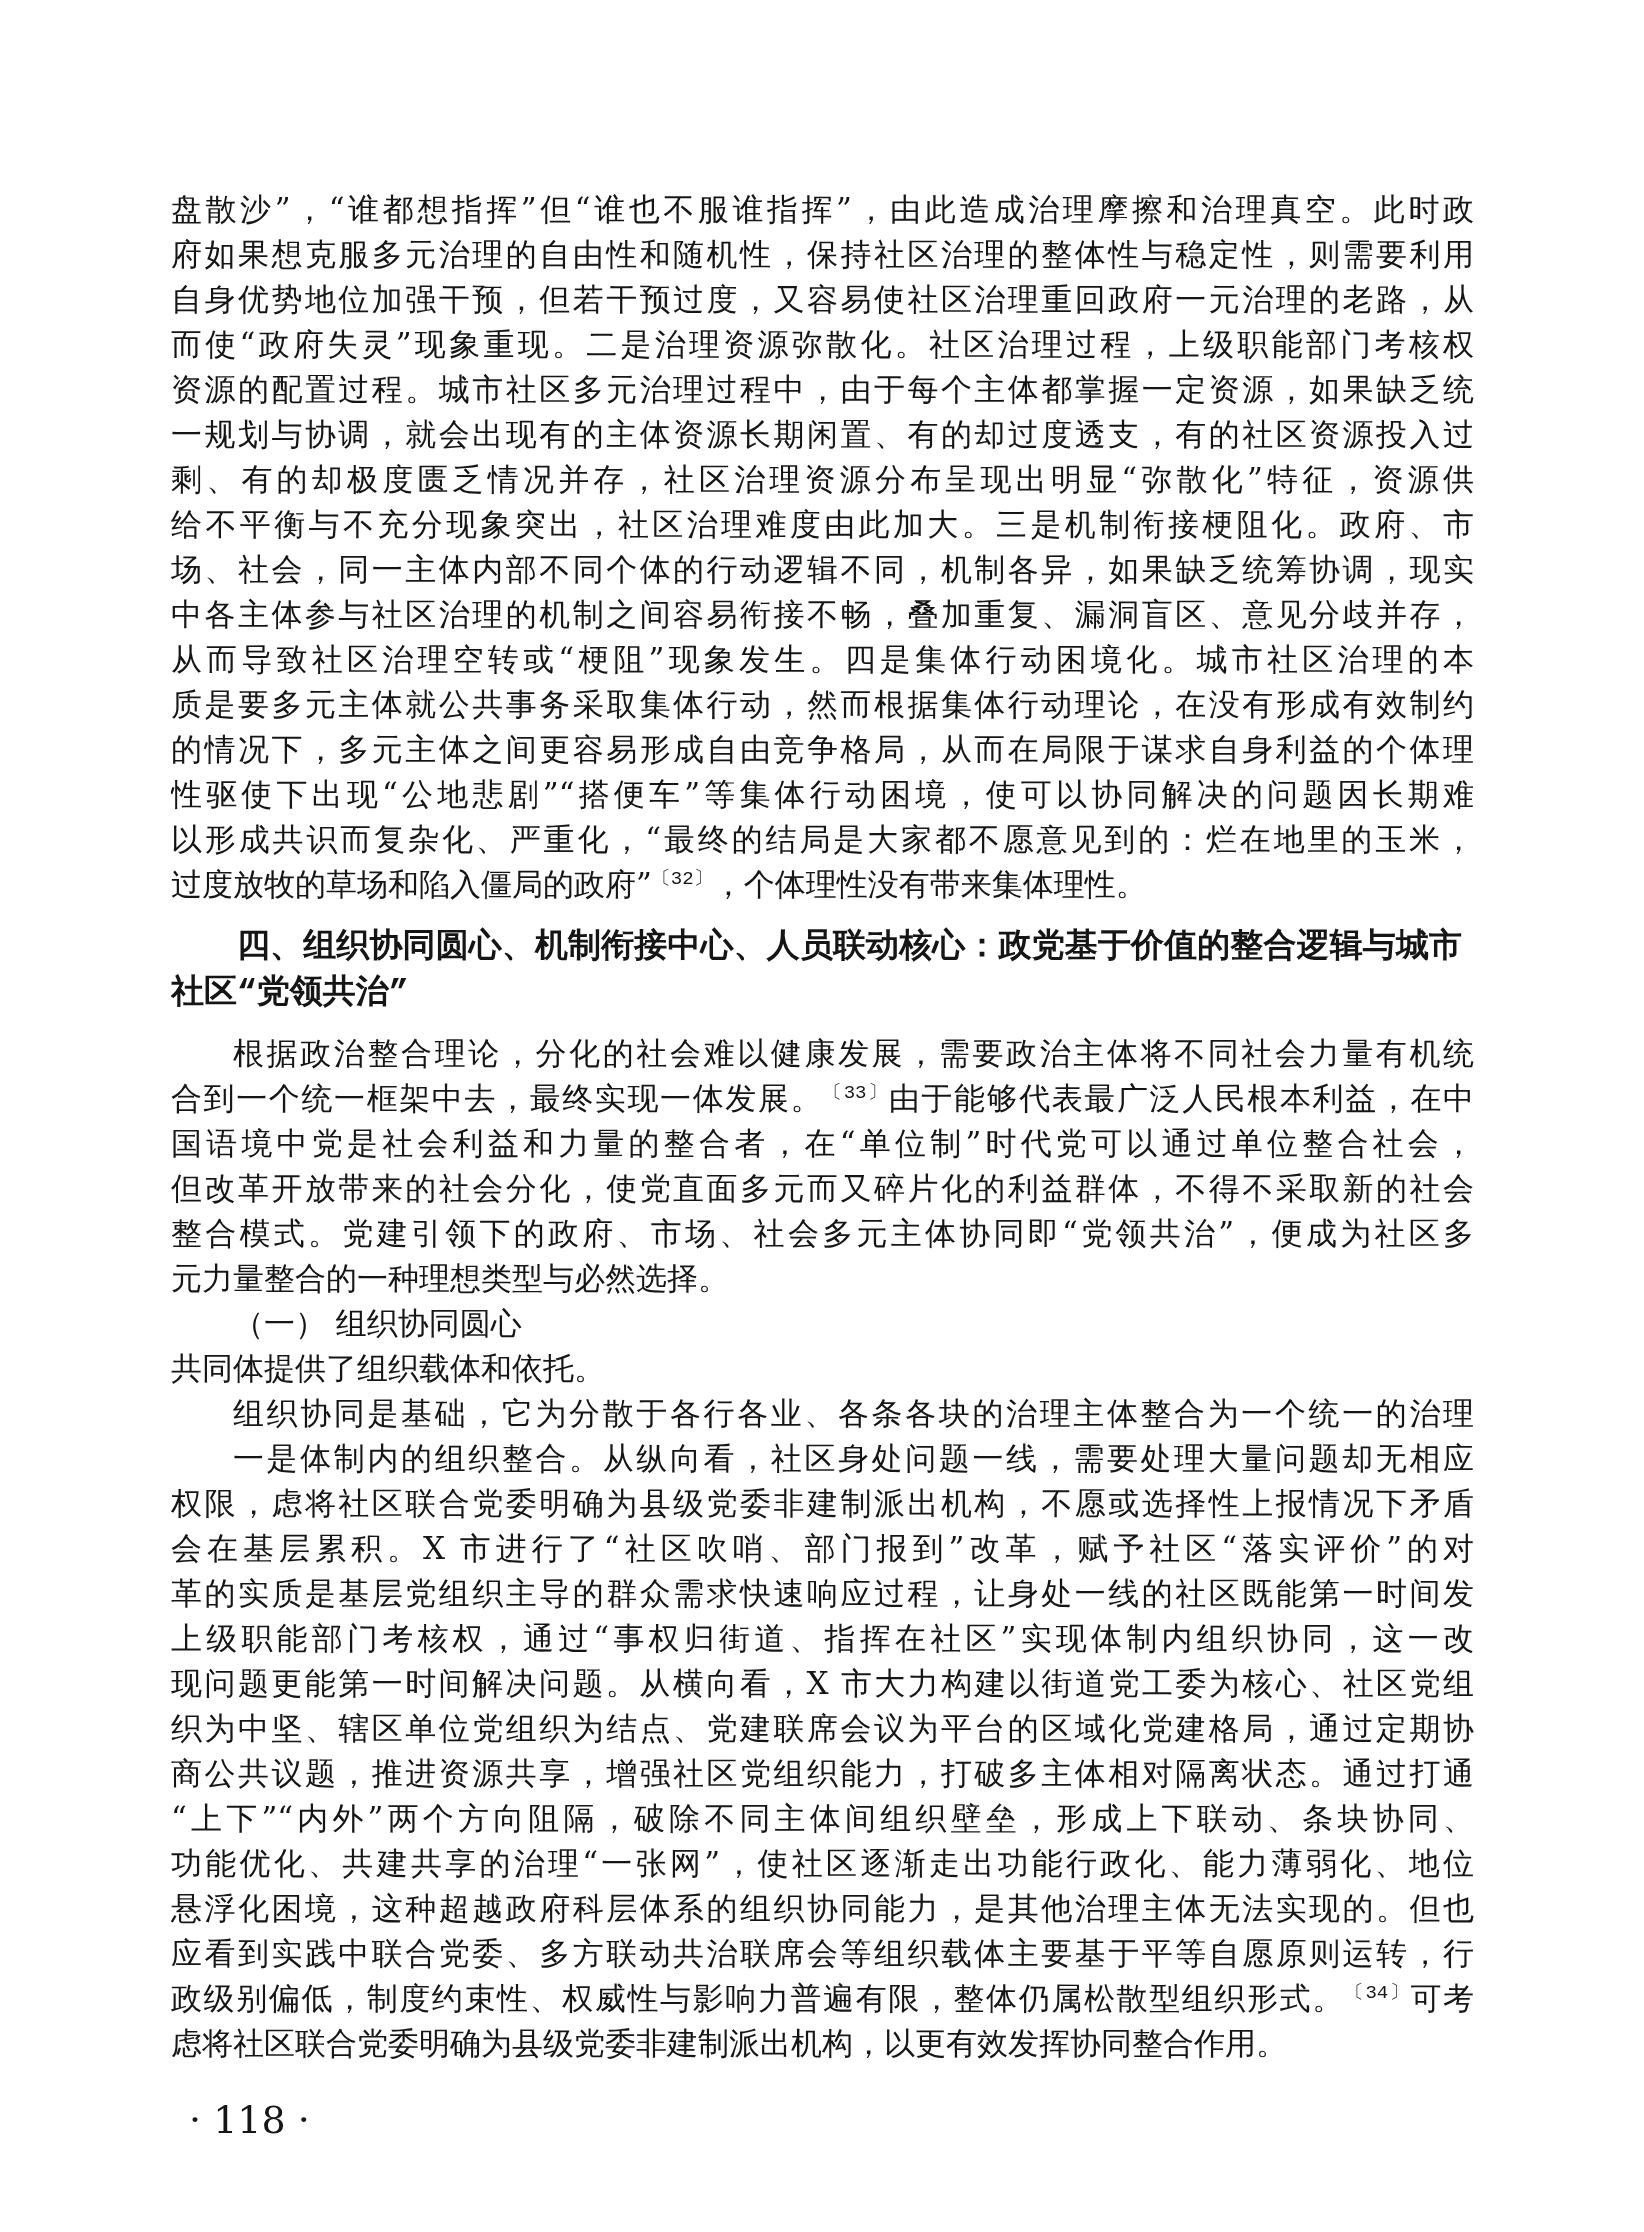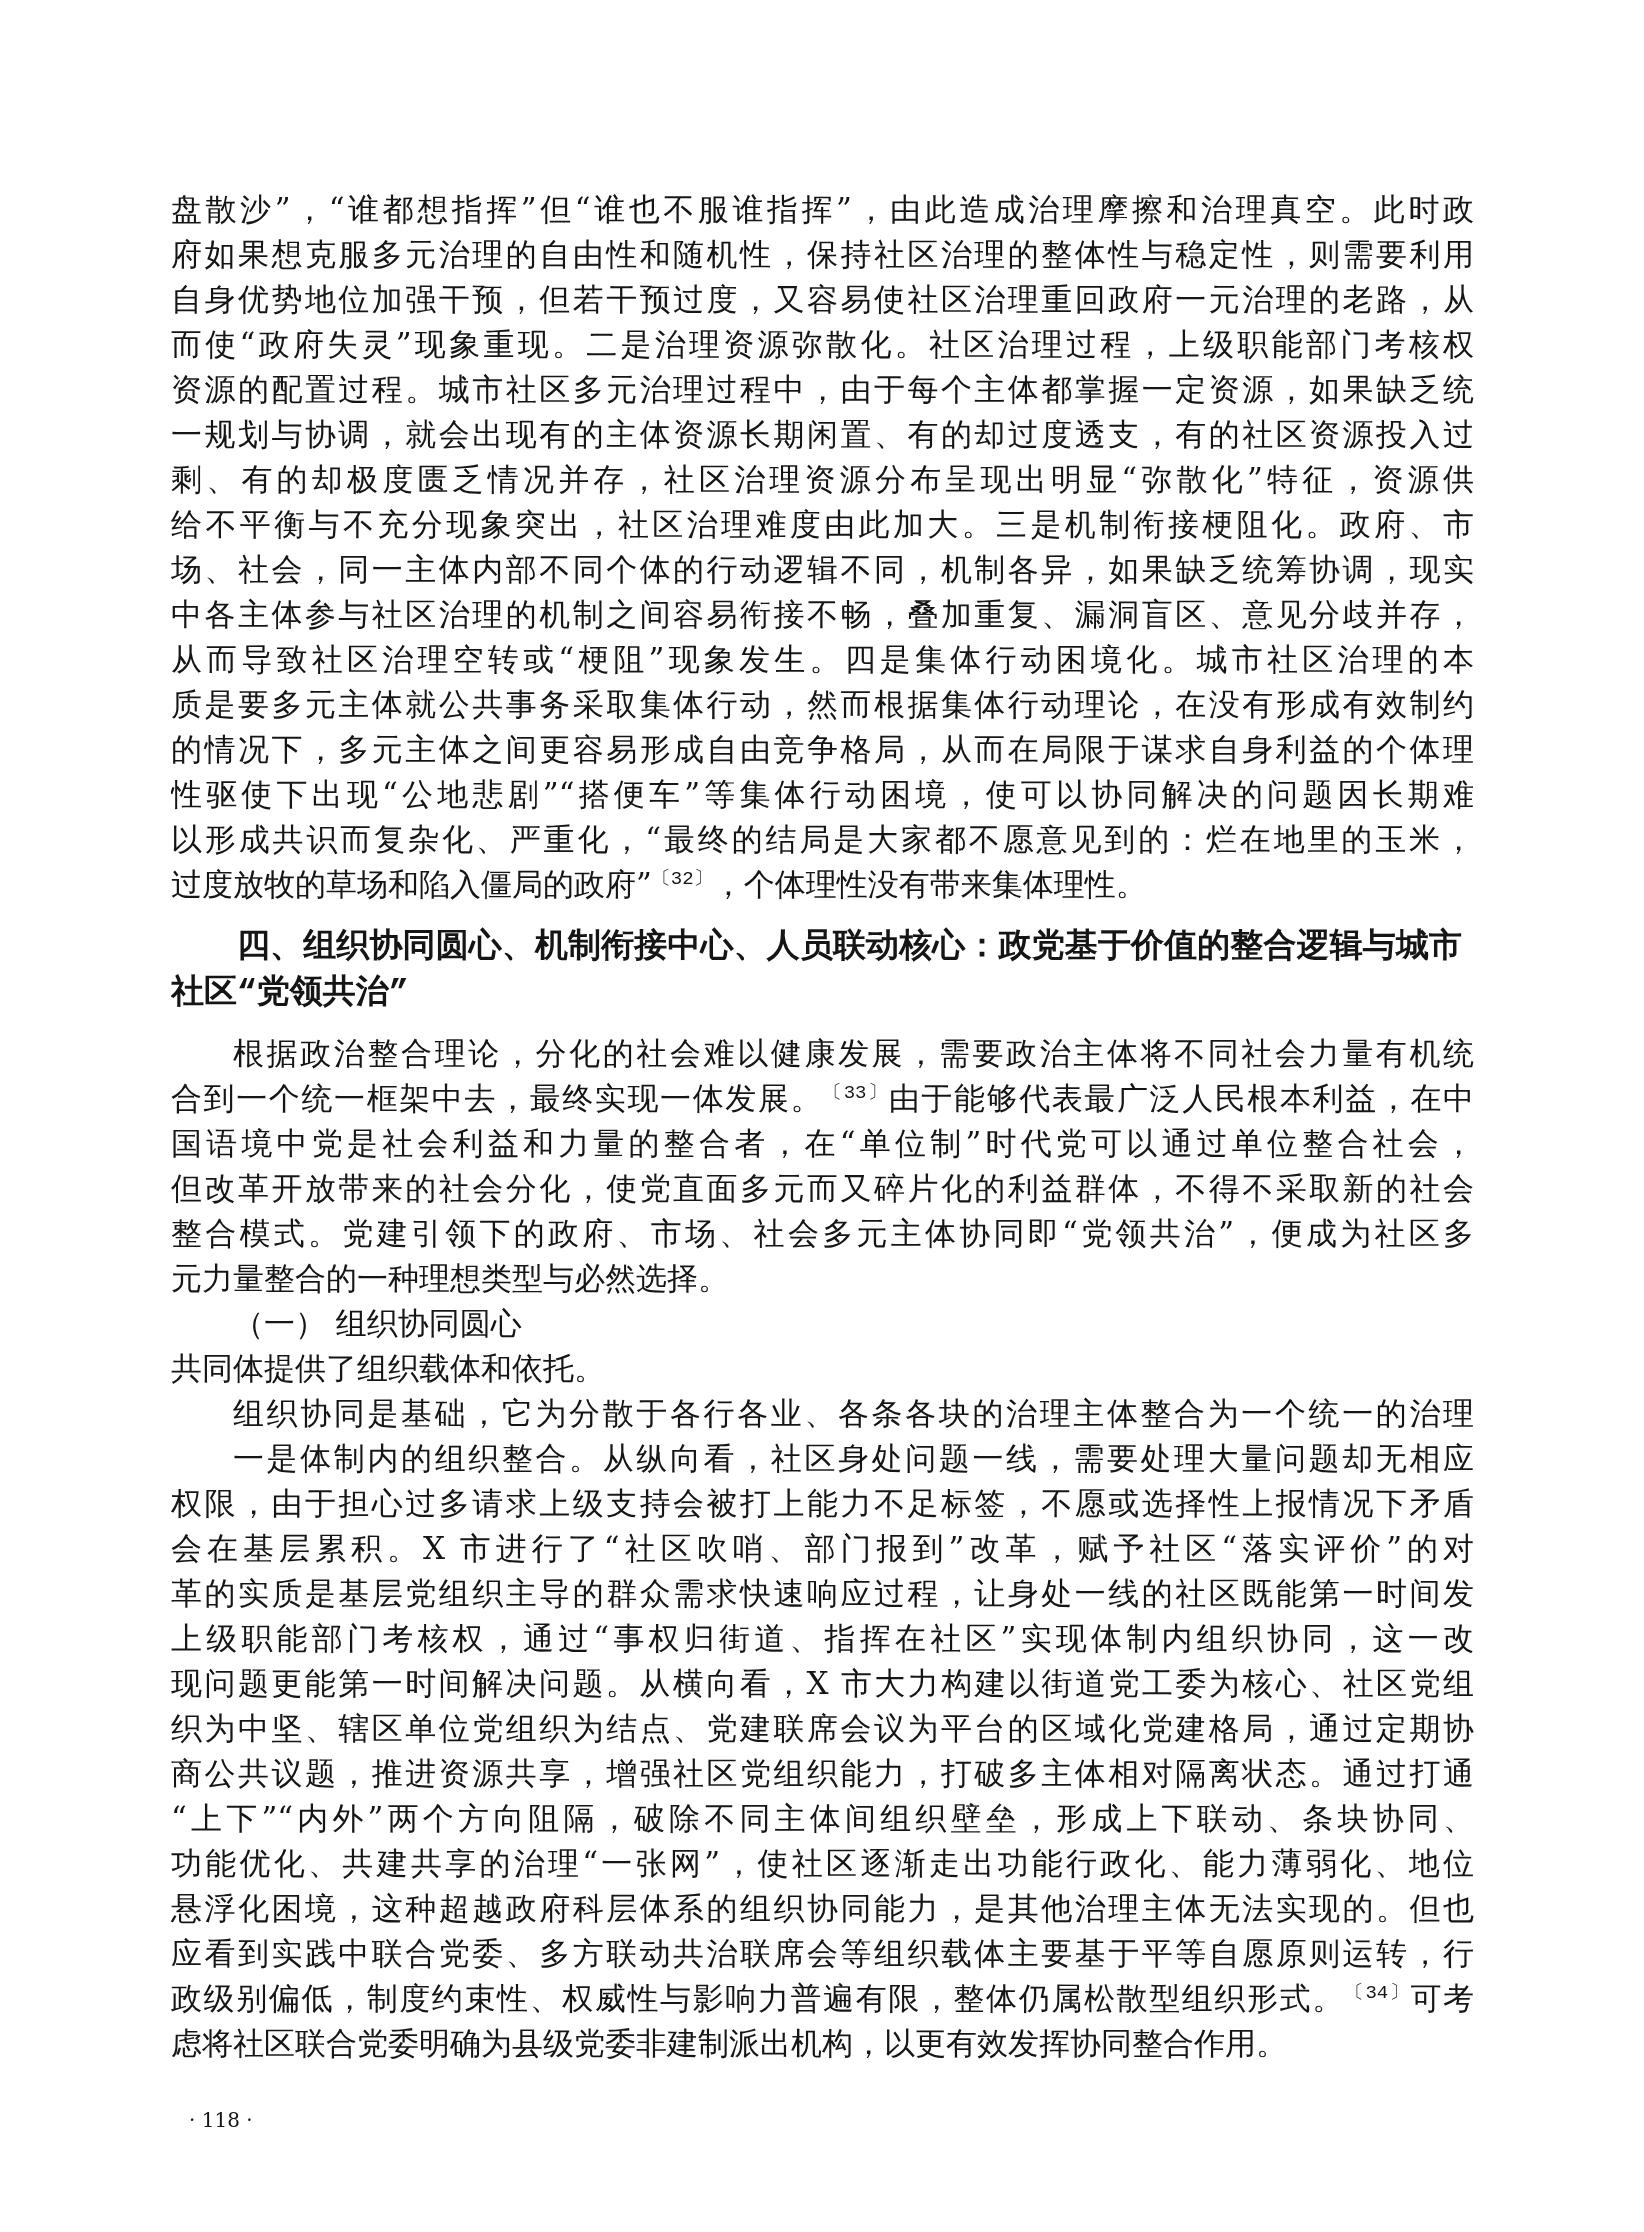--- a/index.html
+++ b/index.html
@@ -60,21 +60,21 @@
   }
   .sup {
     font-size: 19px;
     vertical-align: super;
     line-height: 0;
     font-family: Liberation Mono, monospace;
   }
   .page-number {
     margin-top: 32px;
     padding-left: 18px;
-    font-size: 20px;
+    font-size: 38px;
     line-height: 45px;
     text-align: left;
   }
 </style>
 </head>
 <body>
 
 <div class="page">
   <div class="text-block">
 
@@ -113,21 +113,21 @@
 
     <div class="bline noj indent">（一） 组织协同圆心</div>
 
     <div>
       <div class="bline noj">共同体提供了组织载体和依托。</div>
       <div class="bline indent">组织协同是基础，它为分散于各行各业、各条各块的治理主体整合为一个统一的治理</div>
     </div>
 
     <div>
       <div class="bline indent">一是体制内的组织整合。从纵向看，社区身处问题一线，需要处理大量问题却无相应</div>
-      <div class="bline">权限，由于担心过多请求上级支持会被打上能力不足标签，不愿或选择性上报情况下矛盾</div>
+      <div class="bline">权限，虑将社区联合党委明确为县级党委非建制派出机构，不愿或选择性上报情况下矛盾</div>
       <div class="bline">会在基层累积。X 市进行了“社区吹哨、部门报到”改革，赋予社区“落实评价”的对</div>
       <div class="bline">革的实质是基层党组织主导的群众需求快速响应过程，让身处一线的社区既能第一时间发</div>
       <div class="bline">上级职能部门考核权，通过“事权归街道、指挥在社区”实现体制内组织协同，这一改</div>
       <div class="bline">现问题更能第一时间解决问题。从横向看，X 市大力构建以街道党工委为核心、社区党组</div>
       <div class="bline">织为中坚、辖区单位党组织为结点、党建联席会议为平台的区域化党建格局，通过定期协</div>
       <div class="bline">商公共议题，推进资源共享，增强社区党组织能力，打破多主体相对隔离状态。通过打通</div>
       <div class="bline">“上下”“内外”两个方向阻隔，破除不同主体间组织壁垒，形成上下联动、条块协同、</div>
       <div class="bline">功能优化、共建共享的治理“一张网”，使社区逐渐走出功能行政化、能力薄弱化、地位</div>
       <div class="bline">悬浮化困境，这种超越政府科层体系的组织协同能力，是其他治理主体无法实现的。但也</div>
       <div class="bline">应看到实践中联合党委、多方联动共治联席会等组织载体主要基于平等自愿原则运转，行</div>

